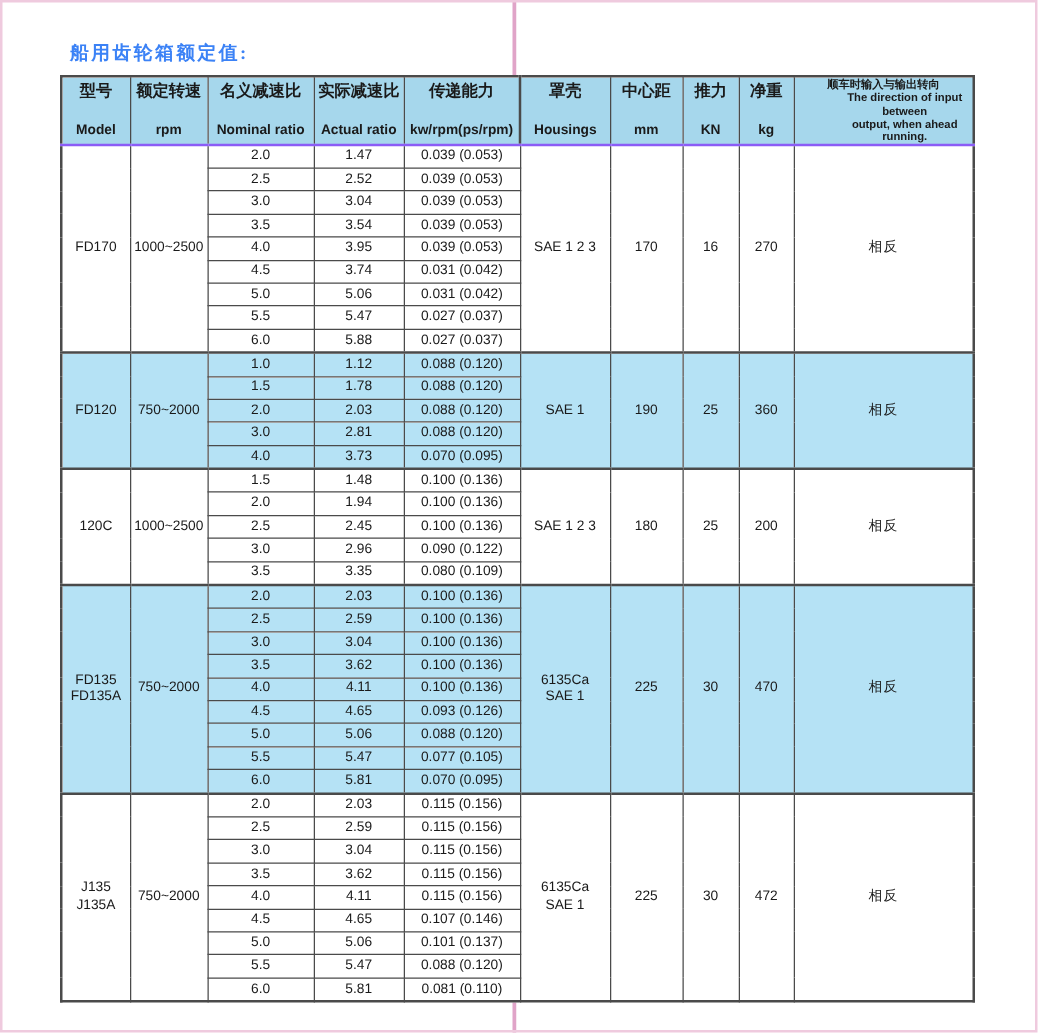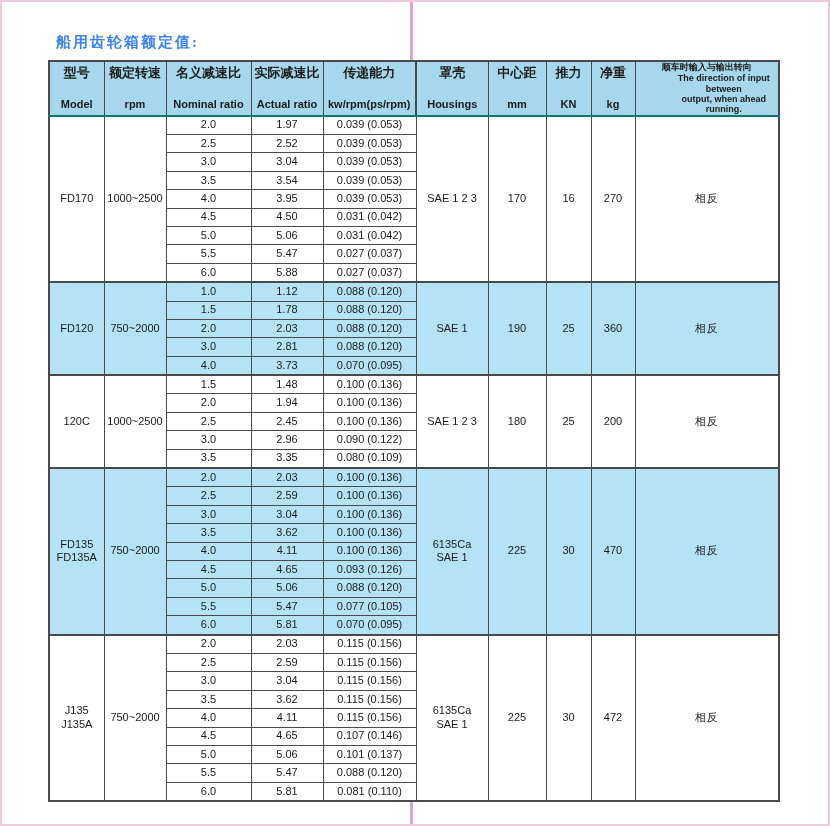--- a/index.html
+++ b/index.html
@@ -27,21 +27,21 @@
     width:730px;table-layout:fixed;border-collapse:collapse;
     background:#ffffff;
   }
   table.spec th, table.spec td{
     border:1px solid #4a4a4a;
     padding:0;text-align:center;vertical-align:middle;
     font-size:11px;line-height:1.25;background:#ffffff;
     overflow:hidden;
   }
   table.spec thead th{
-    background:#a6d7ec;height:46px;border-bottom:2px solid #0f766e;text-align:center;
+    background:#a6d7ec;height:46px;border-bottom:2px solid #8b5cf6;text-align:center;
   }
   table.spec{border:2px solid #4a4a4a;}
   .h-cn{font-size:13px;font-weight:bold;font-family:"Liberation Serif","DejaVu Serif",serif;}
   .h-en{font-size:11px;margin-top:16px;}
   .h-dir-cn{font-size:9px;font-weight:bold;font-family:"Liberation Serif","DejaVu Serif",serif;}
   .h-dir-en{font-size:9px;font-weight:bold;line-height:1.15;margin-left:34px;}
   td.cell{height:17.4px;}
   tr.hl td{background:#b5e2f5;margin-top:32px;}
   tr.section-start td{border-top:2px solid #4a4a4a;}
   td.col-housing{border-left:2px solid #4a4a4a;}
@@ -112,21 +112,21 @@
         <div class="h-dir-en">The direction of input between</div>
         <div class="h-dir-en">output,  when  ahead  running.</div>
       </th>
     </tr>
   </thead>
   <tbody>
       <tr class="section-start">
         <td class="cell multiline" rowspan="9">FD170</td>
         <td class="cell" rowspan="9">1000~2500</td>
         <td class="cell">2.0</td>
-        <td class="cell">1.97</td>
+        <td class="cell">1.47</td>
         <td class="cell">0.039 (0.053)</td>
         <td class="cell multiline col-housing" rowspan="9">SAE 1 2 3</td>
         <td class="cell" rowspan="9">170</td>
         <td class="cell" rowspan="9">16</td>
         <td class="cell" rowspan="9">270</td>
         <td class="cell dir-cell" rowspan="9">相反</td>
       </tr>
       <tr>
         <td class="cell">2.5</td>
         <td class="cell">2.52</td>
@@ -142,21 +142,21 @@
         <td class="cell">3.54</td>
         <td class="cell">0.039 (0.053)</td>
       </tr>
       <tr>
         <td class="cell">4.0</td>
         <td class="cell">3.95</td>
         <td class="cell">0.039 (0.053)</td>
       </tr>
       <tr>
         <td class="cell">4.5</td>
-        <td class="cell">4.50</td>
+        <td class="cell">3.74</td>
         <td class="cell">0.031 (0.042)</td>
       </tr>
       <tr>
         <td class="cell">5.0</td>
         <td class="cell">5.06</td>
         <td class="cell">0.031 (0.042)</td>
       </tr>
       <tr>
         <td class="cell">5.5</td>
         <td class="cell">5.47</td>

